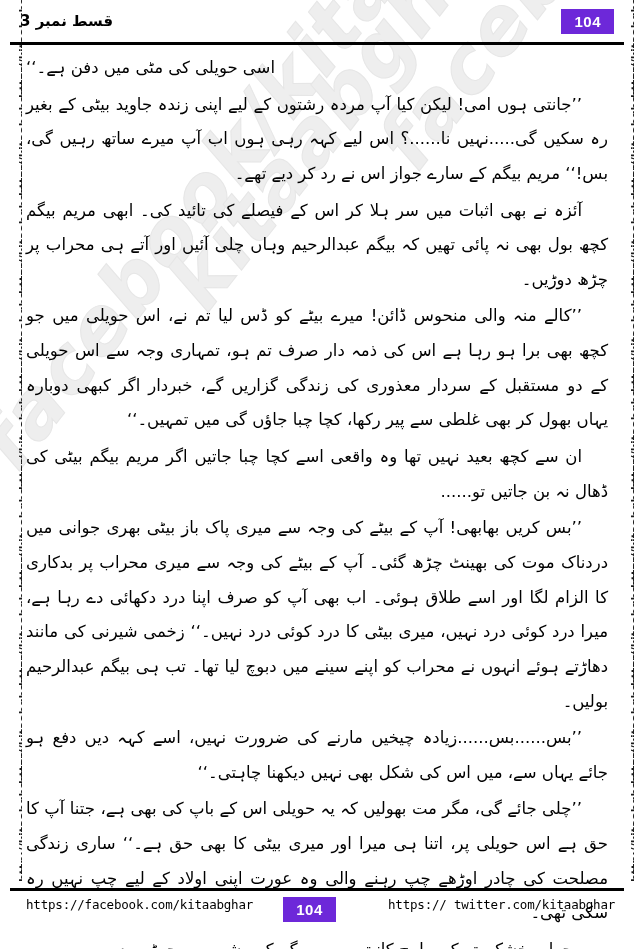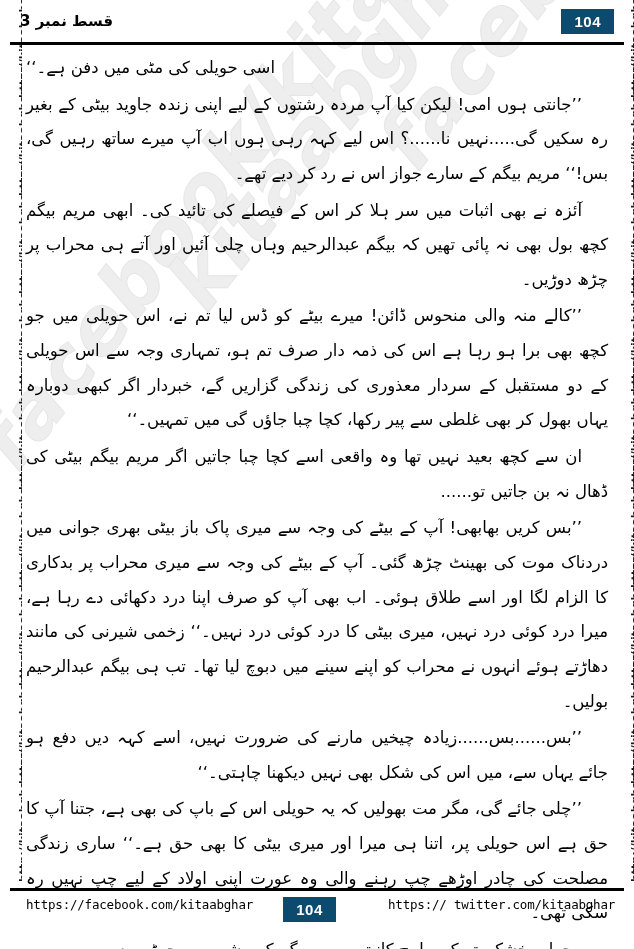--- a/index.html
+++ b/index.html
@@ -112,21 +112,21 @@
     font-family: "DejaVu Sans", sans-serif;
     font-size: 15px;
     font-weight: bold;
     color: #000;
     direction: rtl;
     white-space: nowrap;
   }
   .hdr-left  { width: 190px; text-align: left;  }
   .hdr-right { width: 250px; text-align: right; }
   .page-badge {
-    background: #0c4a6e;
+    background: #6d28d9;
     color: #ffffff;
     font-family: "Liberation Sans", sans-serif;
     font-weight: bold;
     font-size: 15px;
     line-height: 1;
     padding: 5px 13px;
     letter-spacing: 0.5px;
     direction: ltr;
   }
   .rule {

